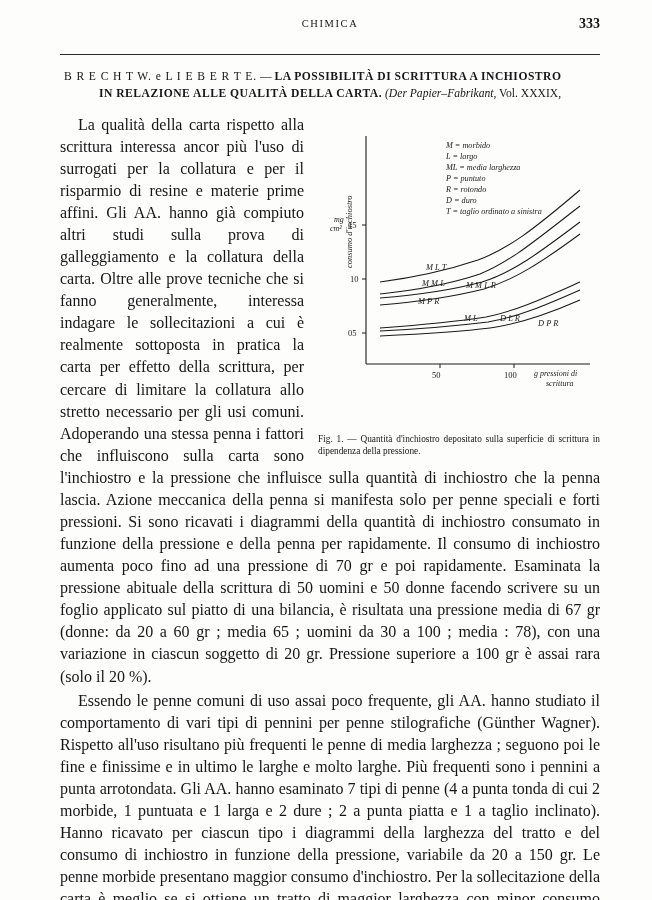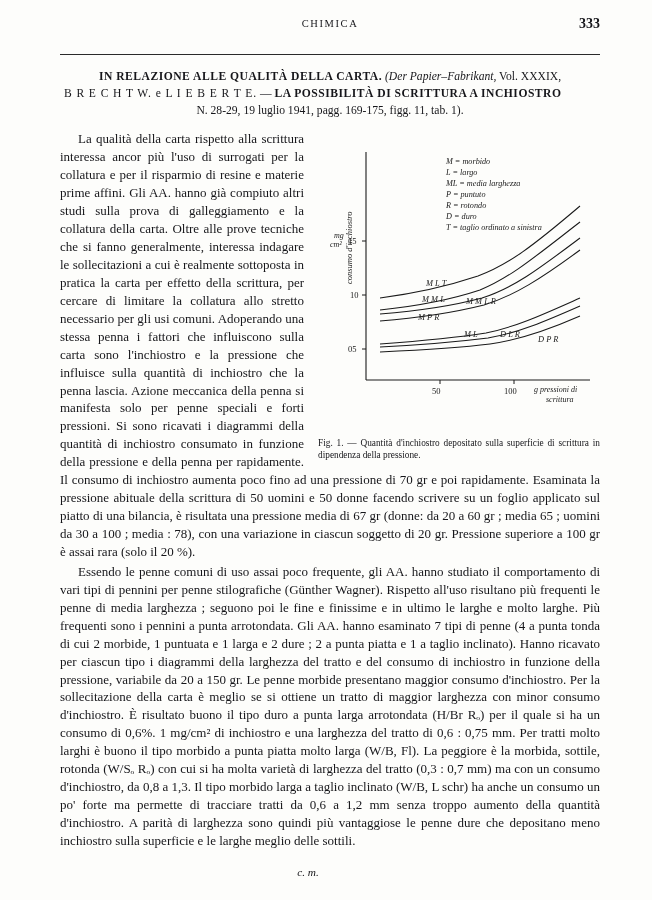--- a/index.html
+++ b/index.html
@@ -61,21 +61,21 @@
   }
   .titleblock .src-ital {
     font-style: italic;
   }
   .t-line {
     display: block;
   }
   .t-line.l1 { text-align: left; text-indent: 4px; }
   
   p.body {
-    font-size: 13px;
+    font-size: 16px;
     line-height: 1.38;
     text-align: justify;
     margin: 0 0 0 0;
     text-indent: 18px;
     hyphens: manual;
   }
   
   .wrapzone {
     position: relative;
     min-height: 360px;
@@ -87,21 +87,21 @@
   }
   .figbox {
     width: 282px;
     height: 300px;
     position: relative;
   }
   .figcap {
     font-size: 9.3px;
     line-height: 1.3;
     text-align: justify;
-    margin-top: 3px;
+    margin-top: 15px;
   }
   .narrow-col {
     font-size: 11.3px;
     line-height: 1.38;
     text-align: justify;
   }
   .fullwidth {
     clear: both;
   }
   .signature {
@@ -122,31 +122,28 @@
 <div class="page">
   <div class="content">
 
     <div class="runhead">
       <div class="journal">CHIMICA</div>
       <div class="folio">333</div>
     </div>
     <div class="rule"></div>
 
     <div class="titleblock">
-      <span class="t-line">
-        <span class="maintitle">IN RELAZIONE ALLE QUALITÀ DELLA CARTA.</span>
-        <span class="src-ital">(Der Papier–Fabrikant,</span><span> Vol. XXXIX,</span>
-      </span>
       <span class="t-line l1">
         <span class="authors">B R E C H T  W.  e  L I E B E R T  E.</span>
         <span>—</span>
         <span class="maintitle">LA POSSIBILITÀ DI  SCRITTURA A  INCHIOSTRO</span>
       </span>
       <span class="t-line">
-        <span>N. 28-29, 19 luglio 1941, pagg. 169-175, figg. 11, tab. 1).</span>
+        <span class="maintitle">IN RELAZIONE ALLE QUALITÀ DELLA CARTA.</span>
+        <span class="src-ital">(Der Papier–Fabrikant,</span><span> Vol. XXXIX,</span>
       </span>
     </div>
 
     <div class="wrapzone">
 
       <div class="figure">
         <div class="figbox">
           <svg viewBox="0 0 282 300" width="282" height="300">
 
             <line x1="48" y1="18" x2="48" y2="246" stroke="#1a1a1a" stroke-width="1.1"></line>

